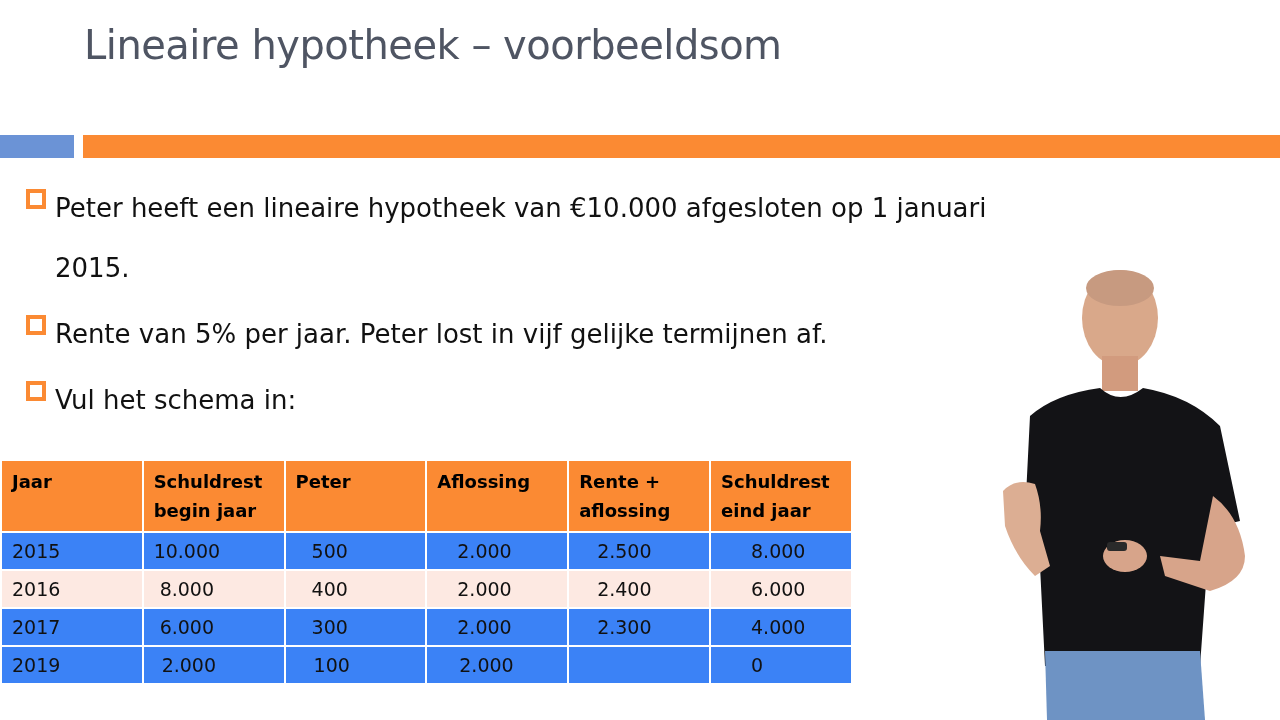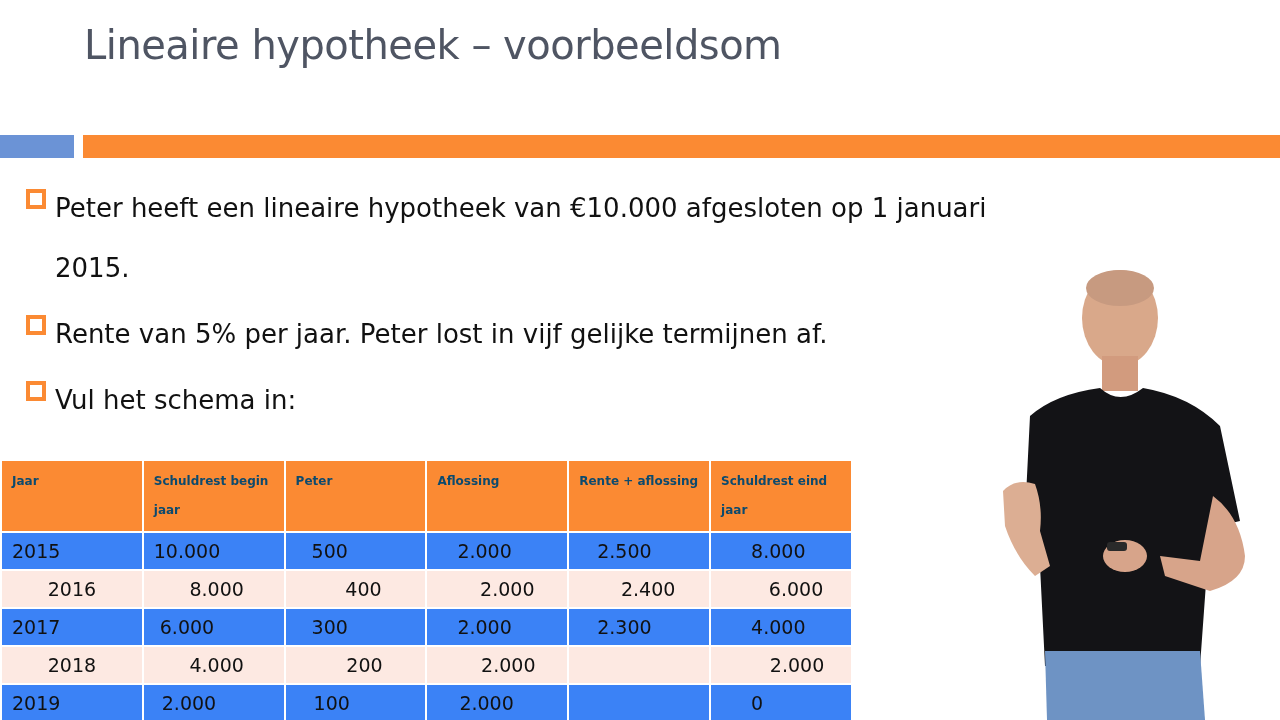--- a/index.html
+++ b/index.html
@@ -5,24 +5,24 @@
   html, body { margin:0; padding:0; }
   body { width:1280px; height:720px; background:#ffffff; position:relative; overflow:hidden; font-family:"DejaVu Sans", sans-serif; }
   .title { position:absolute; left:84px; top:22px; font-size:40px; color:#4f5563; font-family:"DejaVu Sans", sans-serif; font-weight:normal; letter-spacing:-0.5px; }
   .bar-blue { position:absolute; left:0; top:135px; width:74px; height:23px; background:#6b93d6; }
   .bar-orange { position:absolute; left:83px; top:135px; width:1197px; height:23px; background:#fb8a33; }
   .bullets { position:absolute; left:26px; top:178px; width:1040px; }
   .bullet { display:flex; align-items:flex-start; font-size:26px; color:#111; line-height:60px; margin-bottom:6px; }
   .marker { flex:0 0 auto; width:12px; height:12px; border:4px solid #fb8a33; background:#fff; margin-top:11px; margin-right:9px; box-sizing:content-box; }
   .btext { flex:1; }
   table.schema { position:absolute; left:0; top:459px; border-collapse:collapse; width:853px; font-family:"DejaVu Sans", sans-serif; }
-  table.schema th { background:#fb8a33; color:#0c4a6e; font-weight:bold; font-size:12px; text-align:left; vertical-align:top; padding:6px 10px; height:52px; border:2px solid #fff; line-height:29px; width:142px; box-sizing:border-box; }
+  table.schema th { background:#fb8a33; color:#000000; font-weight:bold; font-size:18px; text-align:left; vertical-align:top; padding:6px 10px; height:52px; border:2px solid #fff; line-height:29px; width:142px; box-sizing:border-box; }
   table.schema td { font-size:19px; color:#111; padding:0 10px; height:38px; border:2px solid #fff; box-sizing:border-box; }
   table.schema tr.odd td { background:#3b82f6; }
-  table.schema tr.even td { background:#fde9e2;text-align:center; }
+  table.schema tr.even td { background:#fde9e2; }
   .presenter { position:absolute; left:995px; top:266px; width:265px; height:454px; }
 </style>
 </head>
 <body>
 
 <div class="title">Lineaire hypotheek – voorbeeldsom</div>
 <div class="bar-blue"></div>
 <div class="bar-orange"></div>
 
 <div class="bullets">
@@ -69,28 +69,20 @@
       <td style="padding-left:40px">6.000</td>
     </tr>
     <tr class="odd">
       <td>2017</td>
       <td style="padding-left:16px">6.000</td>
       <td style="padding-left:26px">300</td>
       <td style="padding-left:30px">2.000</td>
       <td style="padding-left:28px">2.300</td>
       <td style="padding-left:40px">4.000</td>
     </tr>
-    <tr class="even">
-      <td>2018</td>
-      <td style="padding-left:16px">4.000</td>
-      <td style="padding-left:28px">200</td>
-      <td style="padding-left:32px">2.000</td>
-      <td></td>
-      <td style="padding-left:42px">2.000</td>
-    </tr>
     <tr class="odd">
       <td>2019</td>
       <td style="padding-left:18px">2.000</td>
       <td style="padding-left:28px">100</td>
       <td style="padding-left:32px">2.000</td>
       <td></td>
       <td style="padding-left:40px">0</td>
     </tr>
   </tbody>
 </table>

